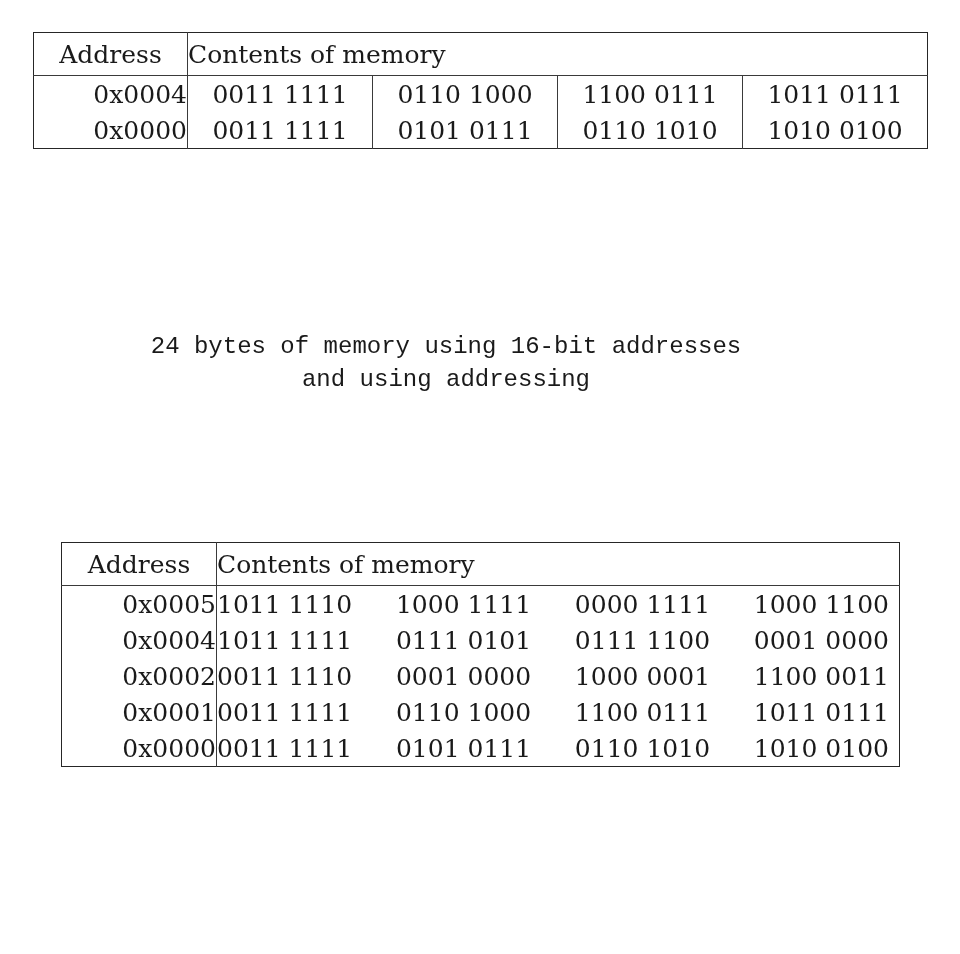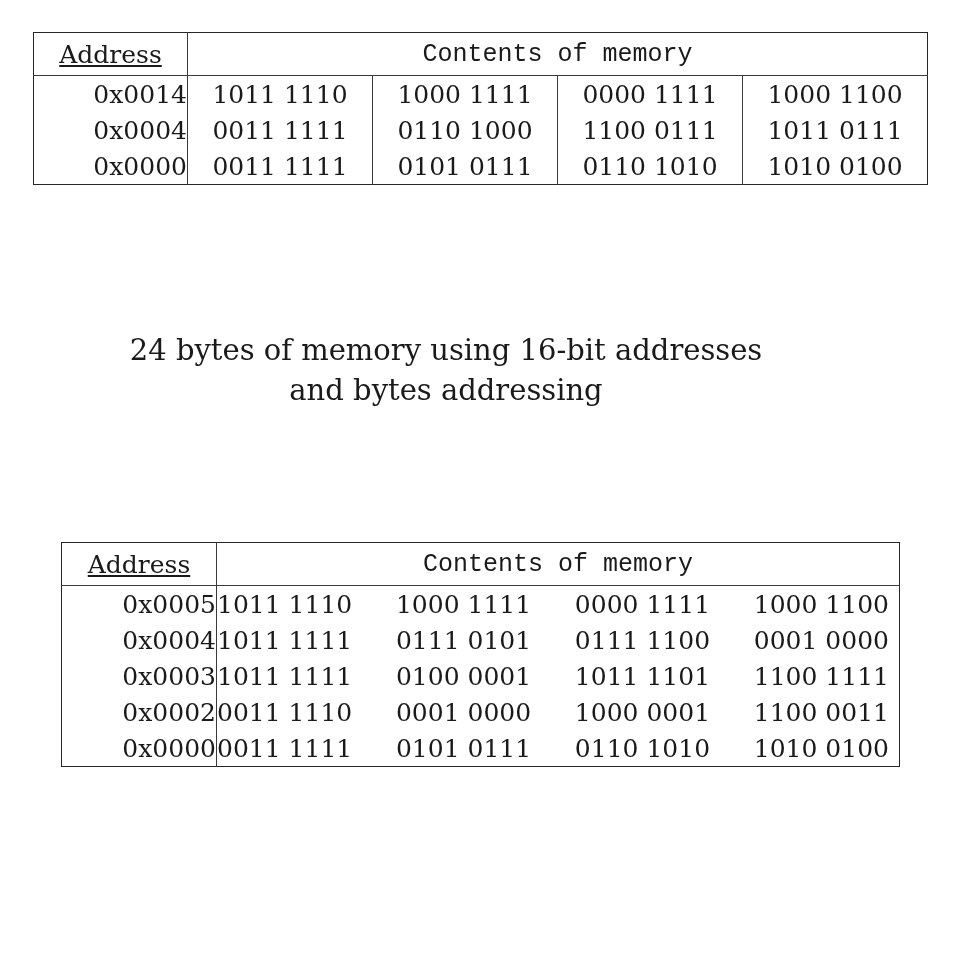--- a/index.html
+++ b/index.html
@@ -69,26 +69,24 @@
   }
 
   .hdr-row th {
     border-bottom: 1.6px solid #3a3a3a;
     height: 42px;
     vertical-align: middle;
   }
   .hdr-addr {
     border-right: 1.6px solid #3a3a3a;
     padding: 0 6px;
-    text-decoration: underline;
   }
   .hdr-contents {
-    text-align: center;
+    text-align: left;
     padding-left: 12px;
-    font-family: Liberation Mono, monospace;
   }
 
   .data-row td {
     height: 36px;
     vertical-align: middle;
   }
   .cell-addr {
     text-align: right;
     padding-right: 14px;
     border-right: 1.6px solid #3a3a3a;
@@ -110,23 +108,24 @@
     padding-right: 10px;
   }
   .word-groups span { display: inline-block; }
 
   
   .caption {
     position: absolute;
     left: 0;
     width: 892px;
     text-align: center;
-    font-size: 29px;
+    font-size: 24px;
     line-height: 1.38;
     color: #1a1a1a;
+    font-family: Liberation Mono, monospace;
   }
   #caption-byte { top: 330px; }
   .caption .cap-line { display: block; }
 </style>
 </head>
 <body>
 
 <div id="figure-one">
 
   <table class="mem-table" id="table-byte">
@@ -138,46 +137,39 @@
         <col class="c-byte">
     </colgroup>
     <thead>
       <tr class="hdr-row">
         <th class="hdr-addr">Address</th>
         <th class="hdr-contents" colspan="4">Contents of memory</th>
       </tr>
     </thead>
     <tbody>
       <tr class="data-row">
-        <td class="cell-addr">0x0014</td>
-        <td class="cell-byte">1011 1110</td>
-        <td class="cell-byte">1000 1111</td>
-        <td class="cell-byte">0000 1111</td>
-        <td class="cell-byte last">1000 1100</td>
-      </tr>
-      <tr class="data-row">
         <td class="cell-addr">0x0004</td>
         <td class="cell-byte">0011 1111</td>
         <td class="cell-byte">0110 1000</td>
         <td class="cell-byte">1100 0111</td>
         <td class="cell-byte last">1011 0111</td>
       </tr>
       <tr class="data-row">
         <td class="cell-addr">0x0000</td>
         <td class="cell-byte">0011 1111</td>
         <td class="cell-byte">0101 0111</td>
         <td class="cell-byte">0110 1010</td>
         <td class="cell-byte last">1010 0100</td>
       </tr>
     </tbody>
   </table>
 
   <div class="caption" id="caption-byte">
     <span class="cap-line">24 bytes of memory using 16-bit addresses</span>
-    <span class="cap-line">and bytes addressing</span>
+    <span class="cap-line">and using addressing</span>
   </div>
 </div>
 
 <div id="figure-two">
 
   <table class="mem-table" id="table-word">
     <colgroup>
       <col class="c-addr">
         <col class="c-body">
     </colgroup>
@@ -204,42 +196,42 @@
         <td class="cell-word">
           <div class="word-groups">
             <span>1011 1111</span>
             <span>0111 0101</span>
             <span>0111 1100</span>
             <span>0001 0000</span>
           </div>
         </td>
       </tr>
       <tr class="data-row">
-        <td class="cell-addr">0x0003</td>
-        <td class="cell-word">
-          <div class="word-groups">
-            <span>1011 1111</span>
-            <span>0100 0001</span>
-            <span>1011 1101</span>
-            <span>1100 1111</span>
-          </div>
-        </td>
-      </tr>
-      <tr class="data-row">
         <td class="cell-addr">0x0002</td>
         <td class="cell-word">
           <div class="word-groups">
             <span>0011 1110</span>
             <span>0001 0000</span>
             <span>1000 0001</span>
             <span>1100 0011</span>
           </div>
         </td>
       </tr>
       <tr class="data-row">
+        <td class="cell-addr">0x0001</td>
+        <td class="cell-word">
+          <div class="word-groups">
+            <span>0011 1111</span>
+            <span>0110 1000</span>
+            <span>1100 0111</span>
+            <span>1011 0111</span>
+          </div>
+        </td>
+      </tr>
+      <tr class="data-row">
         <td class="cell-addr">0x0000</td>
         <td class="cell-word">
           <div class="word-groups">
             <span>0011 1111</span>
             <span>0101 0111</span>
             <span>0110 1010</span>
             <span>1010 0100</span>
           </div>
         </td>
       </tr>

